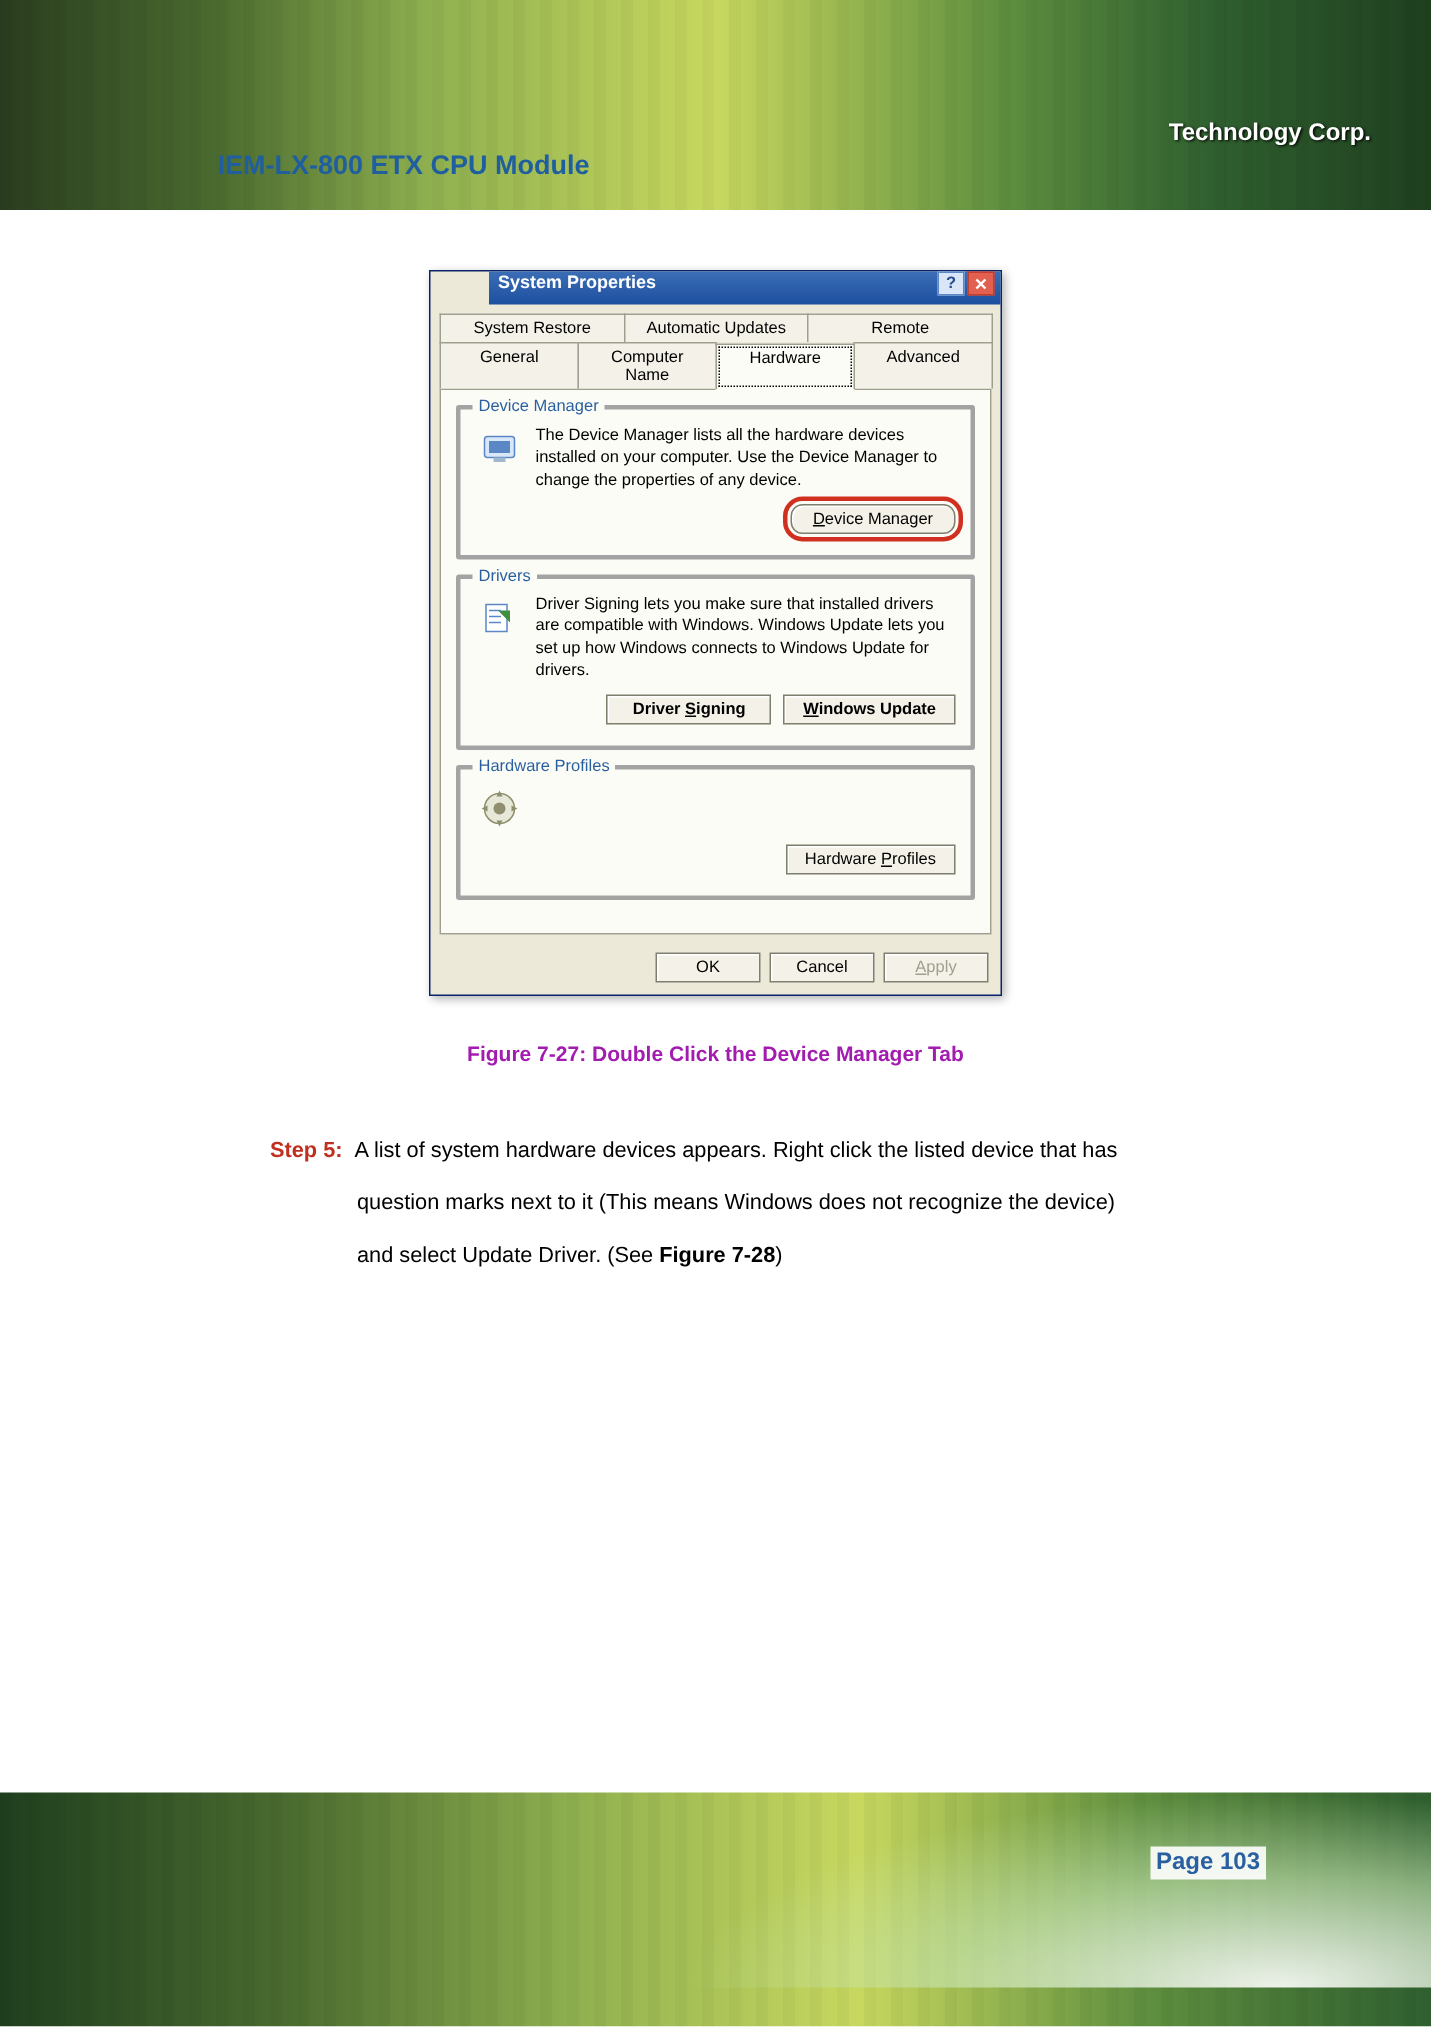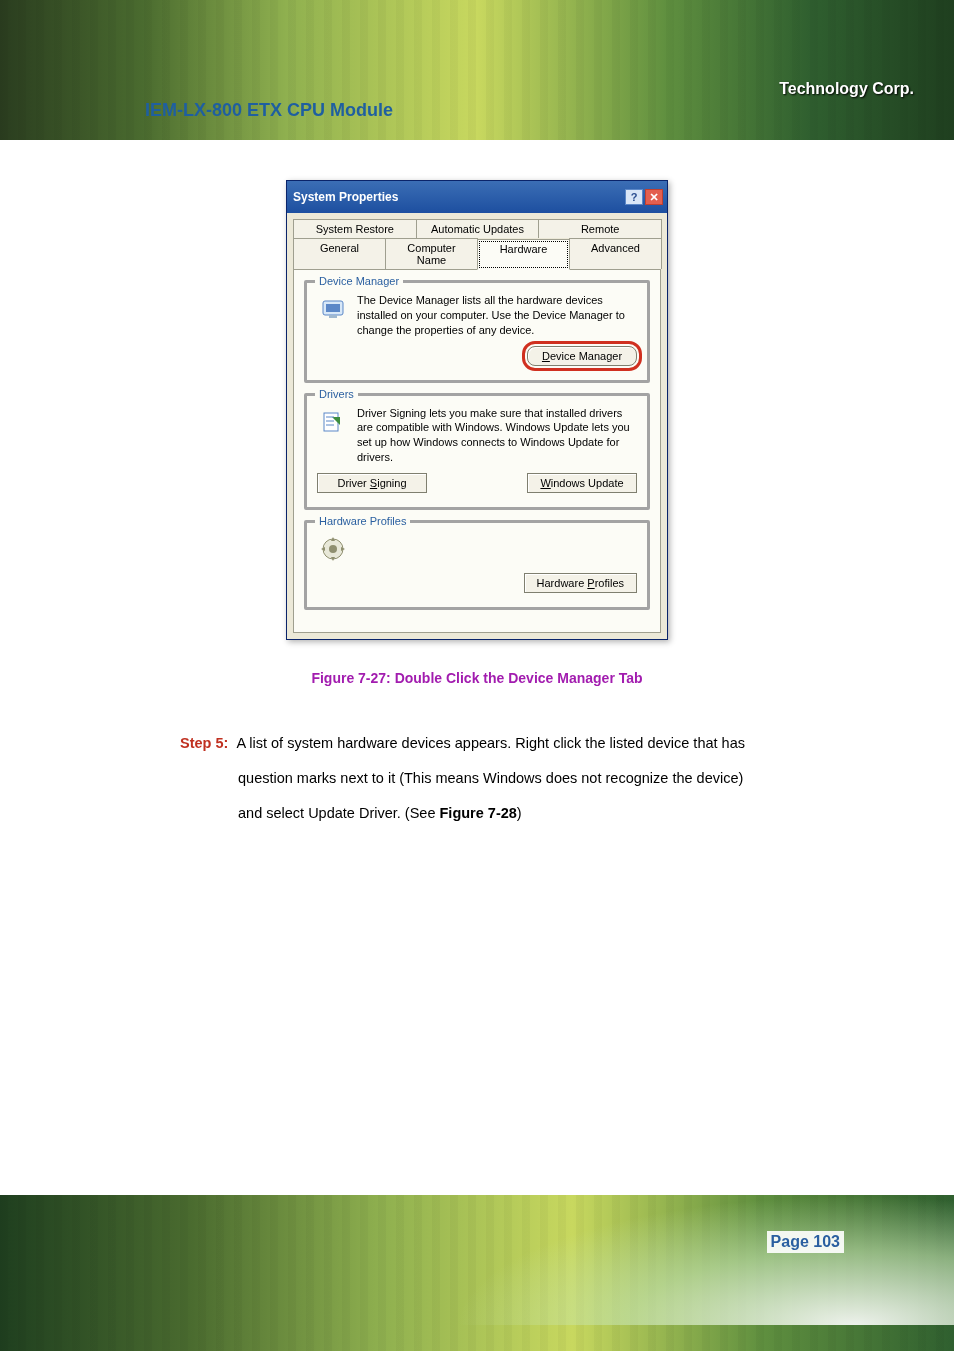--- a/index.html
+++ b/index.html
@@ -52,28 +52,28 @@
     width: 382px;
     margin: 0 auto;
     background: #ece9d8;
     border: 1px solid #0a246a;
     box-shadow: 2px 2px 6px rgba(0,0,0,0.3);
     font-family: Tahoma, sans-serif;
     font-size: 11px;
     color: #000;
   }
   .titlebar {
-    height: 32px;
+    height: 22px;
     background: linear-gradient(#3b6eb5, #1d4fa0);
     color: #fff;
     display: flex;
-    align-items: center;
     padding: 0 4px 0 6px;
     font-weight: bold;
     font-size: 12px;
+    margin-left: 39px;
   }
   .titlebar .spacer { flex: 1; }
   .tb-btn {
     width: 18px; height: 16px;
     background: #d9e6f7;
     border: 1px solid #5b87c7;
     margin-left: 2px;
     display: flex; align-items: center; justify-content: center;
     font-size: 11px; font-weight: bold;
     color: #2a4d8f;
@@ -251,21 +251,21 @@
             <svg width="28" height="28" viewBox="0 0 28 28">
                 <rect x="5" y="5" width="14" height="18" fill="#fff" stroke="#5b87c7"></rect>
                 <path d="M13 9 l8 0 l0 8 l-4 -4 z" fill="#3f8f3f"></path>
                 <line x1="7" y1="9" x2="15" y2="9" stroke="#5b87c7"></line>
                 <line x1="7" y1="13" x2="15" y2="13" stroke="#5b87c7"></line>
                 <line x1="7" y1="17" x2="15" y2="17" stroke="#5b87c7"></line>
               </svg>
           </div>
           <div class="group-text">Driver Signing lets you make sure that installed drivers are compatible with Windows. Windows Update lets you set up how Windows connects to Windows Update for drivers.</div>
         </div>
-        <div class="btn-row" style="justify-content:space-between;">
+        <div class="btn-row" style="font-weight:bold;">
           <div class="btn">Driver <span class="underline">S</span>igning</div>
           <div class="btn"><span class="underline">W</span>indows Update</div>
         </div>
       </div>
 
       <div class="group">
         <div class="group-legend">Hardware Profiles</div>
         <div class="group-row">
           <div class="group-icon">
             <svg width="28" height="28" viewBox="0 0 28 28">
@@ -275,20 +275,25 @@
               </svg>
           </div>
         </div>
         <div class="btn-row">
           <div class="btn">Hardware <span class="underline">P</span>rofiles</div>
         </div>
       </div>
 
     </div>
 
+    <div class="dialog-footer">
+      <div class="btn">OK</div>
+      <div class="btn">Cancel</div>
+      <div class="btn disabled"><span class="underline">A</span>pply</div>
+    </div>
   </div>
 
   <div class="figure-caption">Figure 7-27: Double Click the Device Manager Tab</div>
 
   <div class="step-block">
     <span class="step-label">Step 5:</span>&nbsp;&nbsp;<span>A list of system hardware devices appears. Right click the listed device that has</span><br>
     <span style="margin-left:58px; display:inline-block;">question marks next to it (This means Windows does not recognize the device)</span><br>
     <span style="margin-left:58px;text-align:right;">and select Update Driver. (See </span><b>Figure 7-28</b><span>)</span>
   </div>
 

